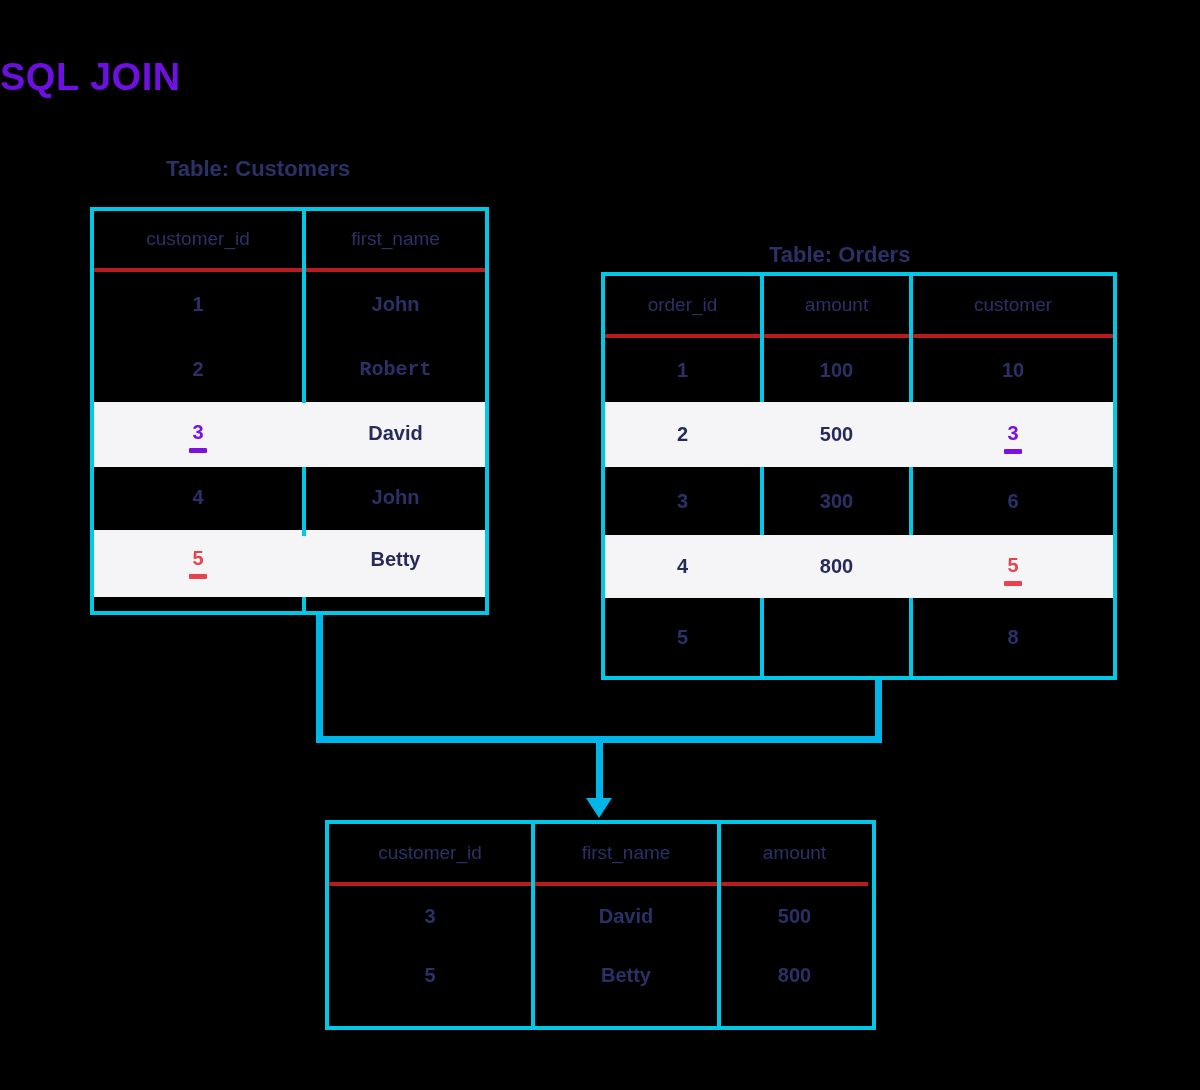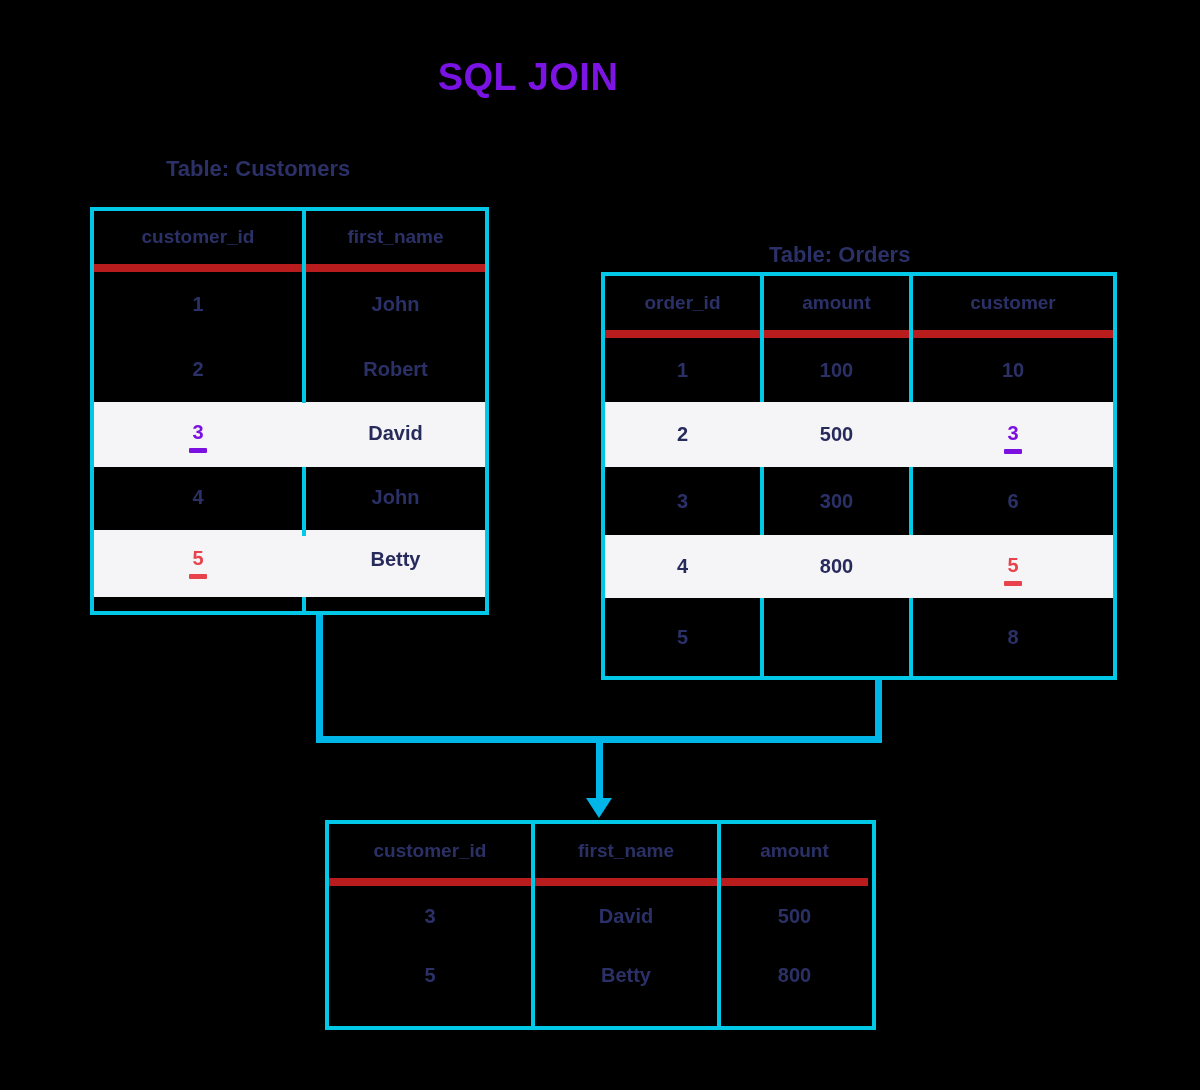--- a/index.html
+++ b/index.html
@@ -20,21 +20,20 @@
     position: absolute;
     inset: 0;
   }
 
   
   .title {
     position: absolute;
     left: 0;
     top: 56px;
     width: 1056px;
-    text-align: center;
     font-size: 38px;
     font-weight: 700;
     letter-spacing: 0.5px;
     color: #7b10e0;
     background: linear-gradient(90deg, #6b0fe0 0%, #8b18e8 100%);
     -webkit-background-clip: text;
     background-clip: text;
     -webkit-text-fill-color: transparent;
   }
 
@@ -71,22 +70,22 @@
     align-items: center;
     justify-content: center;
     color: #2b3167;
     font-size: 20px;
     font-weight: 600;
     position: relative;
     z-index: 2;
   }
   .cell.head {
     font-size: 19px;
-    font-weight: 700;
-    border-bottom: 8px solid #b91c1c;
+    font-weight: 400;
+    border-bottom: 4px solid #b91c1c;
   }
   .cell.hl {
     background: #f5f5f7;
     color: #272b5c;
     font-weight: 600;
   }
   .cell.empty { color: transparent; }
 
   .mark {
     position: relative;
@@ -152,21 +151,21 @@
       <div class="cell" style="height:66px;">4</div>
       <div class="cell hl" style="height:61px;">
         <span class="mark red">5</span>
       </div>
       <div class="cell empty" style="height:22px;"></div>
     </div>
 
     <div class="col" style="width:183px;">
       <div class="cell head" style="height:62px;">first_name</div>
       <div class="cell" style="height:67px;">John</div>
-      <div class="cell" style="height:66px;">Robert</div>
+      <div class="cell" style="height:66px;font-family:Liberation Mono, monospace;">Robert</div>
       <div class="cell hl" style="height:64px;">David</div>
       <div class="cell" style="height:66px;">John</div>
       <div class="cell hl" style="height:61px;">Betty</div>
       <div class="cell empty" style="height:22px;"></div>
     </div>
   </div>
 
   <div class="caption" style="left:769px; top:222px;margin-top:20px;">Table: Orders</div>
 
   <div class="tbl" id="orders-table" style="left:601px; top:272px; width:516px; height:408px;">

